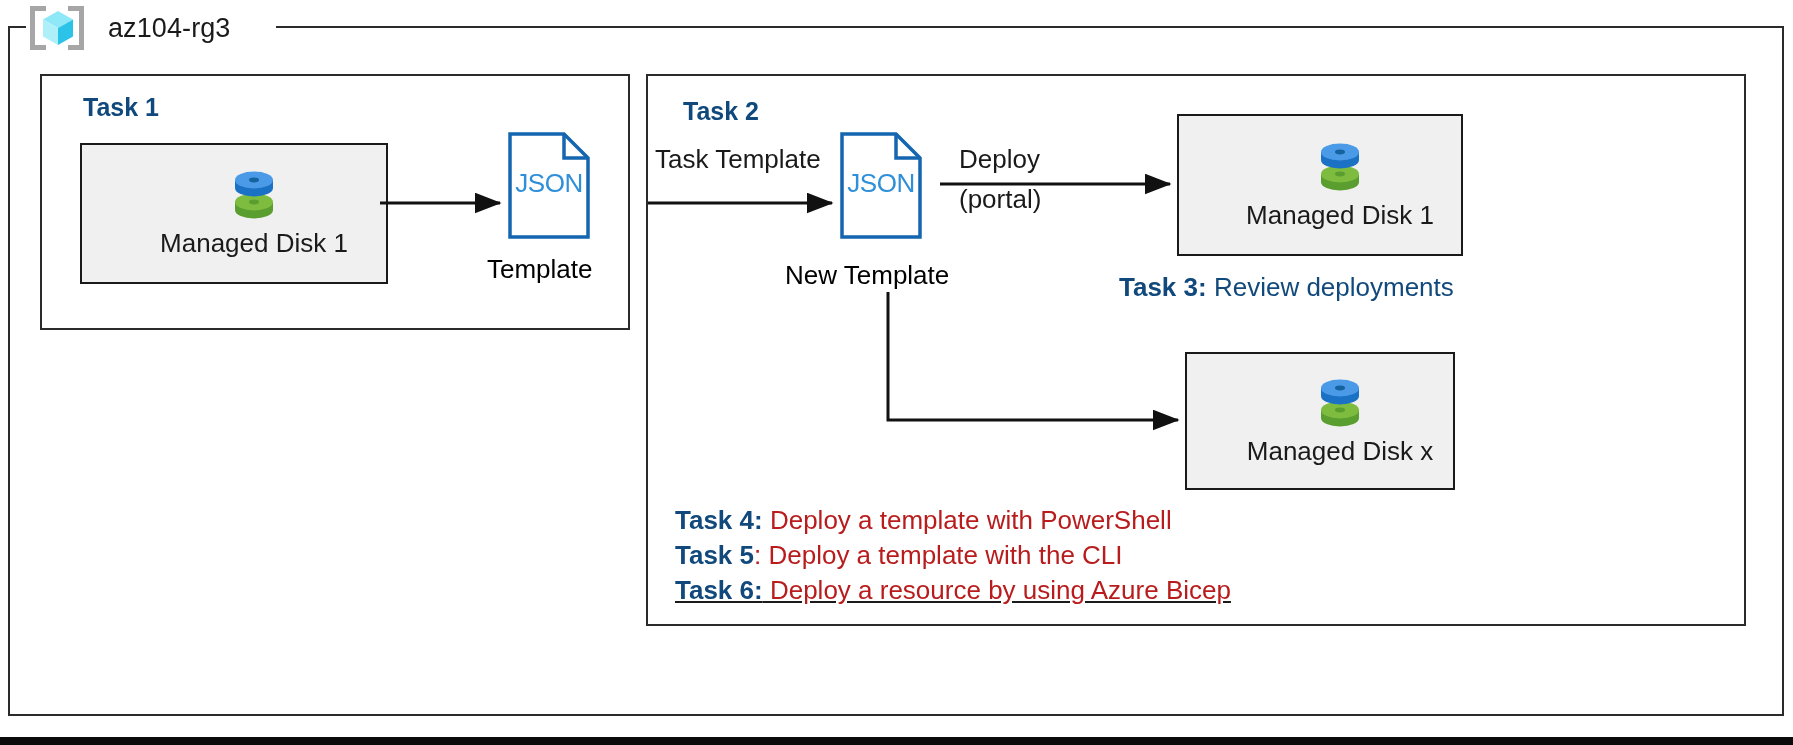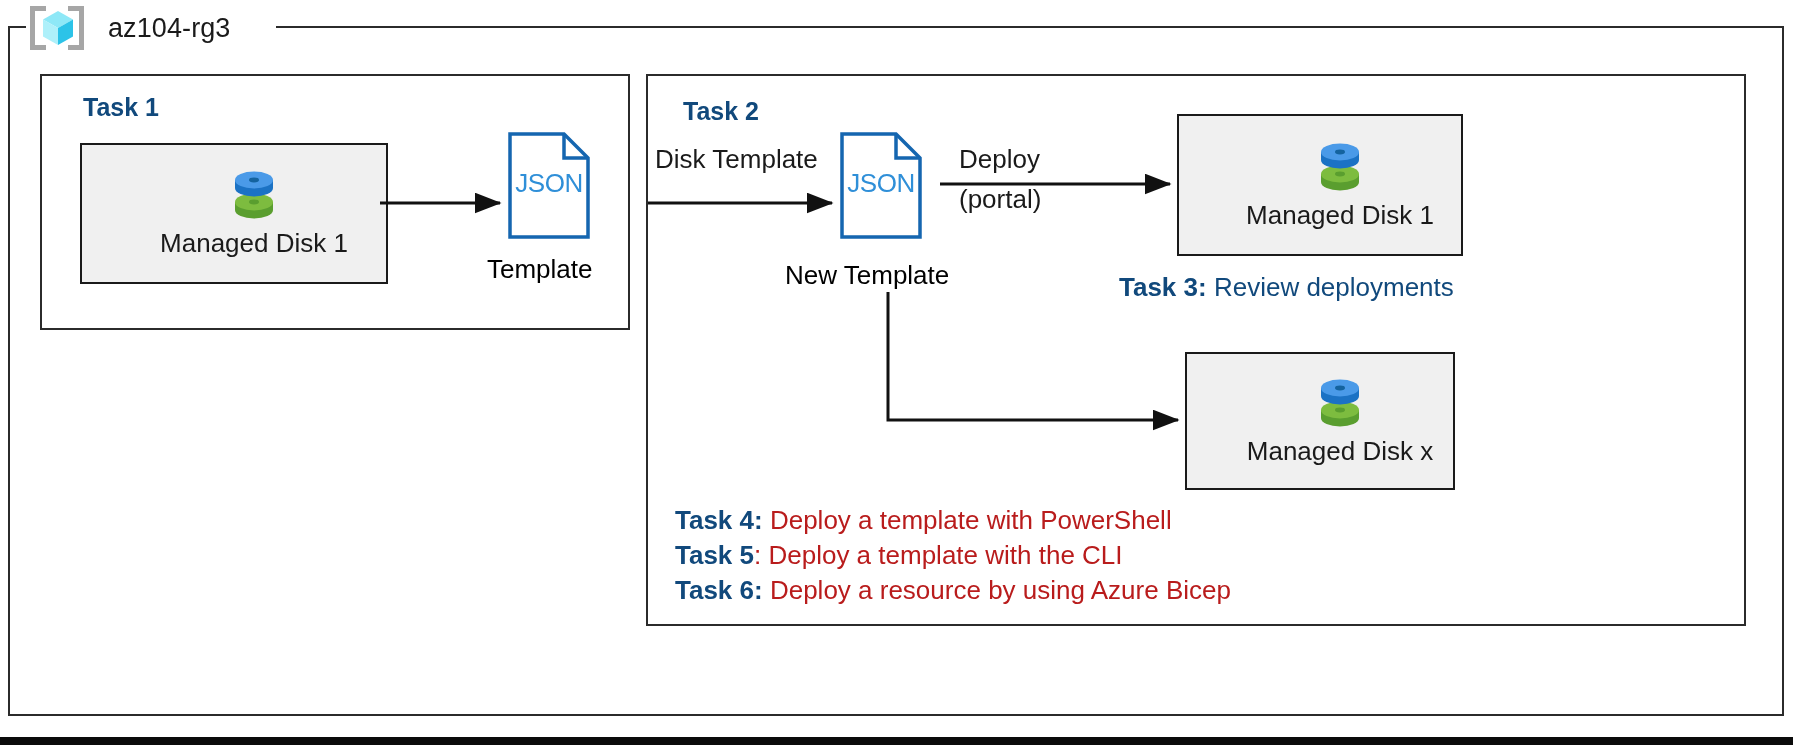--- a/index.html
+++ b/index.html
@@ -176,21 +176,21 @@
   .task-note .tag {
     font-weight: bold;
     color: #11497c;
   }
   .task-note .body-blue  { color: #11497c; }
   .task-note .body-black { color: #b91c1c; }
 
   #note-task3 { left: 1119px; top: 272px; }
   #note-task4 { left: 675px;  top: 505px; }
   #note-task5 { left: 675px;  top: 540px; }
-  #note-task6 { left: 675px;  top: 575px; }
+  #note-task6 { left: 675px;  top: 575px; text-decoration: underline; }
 
   
   #bottom-strip {
     position: absolute;
     left: 0;
     bottom: 0;
     width: 1793px;
     height: 8px;
     background: #0b0b0b;
   }
@@ -242,21 +242,21 @@
       <path d="M2,2 L56,2 L80,26 L80,105 L2,105 Z" fill="#ffffff" stroke="#1566b0" stroke-width="3.5"></path>
       <path d="M56,2 L56,26 L80,26" fill="none" stroke="#1566b0" stroke-width="3.5"></path>
     </svg>
     <span class="doc-text">JSON</span>
   </div>
   <div id="caption-template" class="doc-caption">Template</div>
 
   <div id="panel-task2" class="task-panel"></div>
   <div id="task2-heading" class="task-heading">Task 2</div>
 
-  <div id="label-edit-template" class="edge-label">Disk Template</div>
+  <div id="label-edit-template" class="edge-label">Task Template</div>
 
   <div id="json-new-template" class="json-doc">
     <svg width="82" height="107" viewBox="0 0 82 107">
       <path d="M2,2 L56,2 L80,26 L80,105 L2,105 Z" fill="#ffffff" stroke="#1566b0" stroke-width="3.5"></path>
       <path d="M56,2 L56,26 L80,26" fill="none" stroke="#1566b0" stroke-width="3.5"></path>
     </svg>
     <span class="doc-text">JSON</span>
   </div>
   <div id="caption-new-template" class="doc-caption">New Template</div>
 

